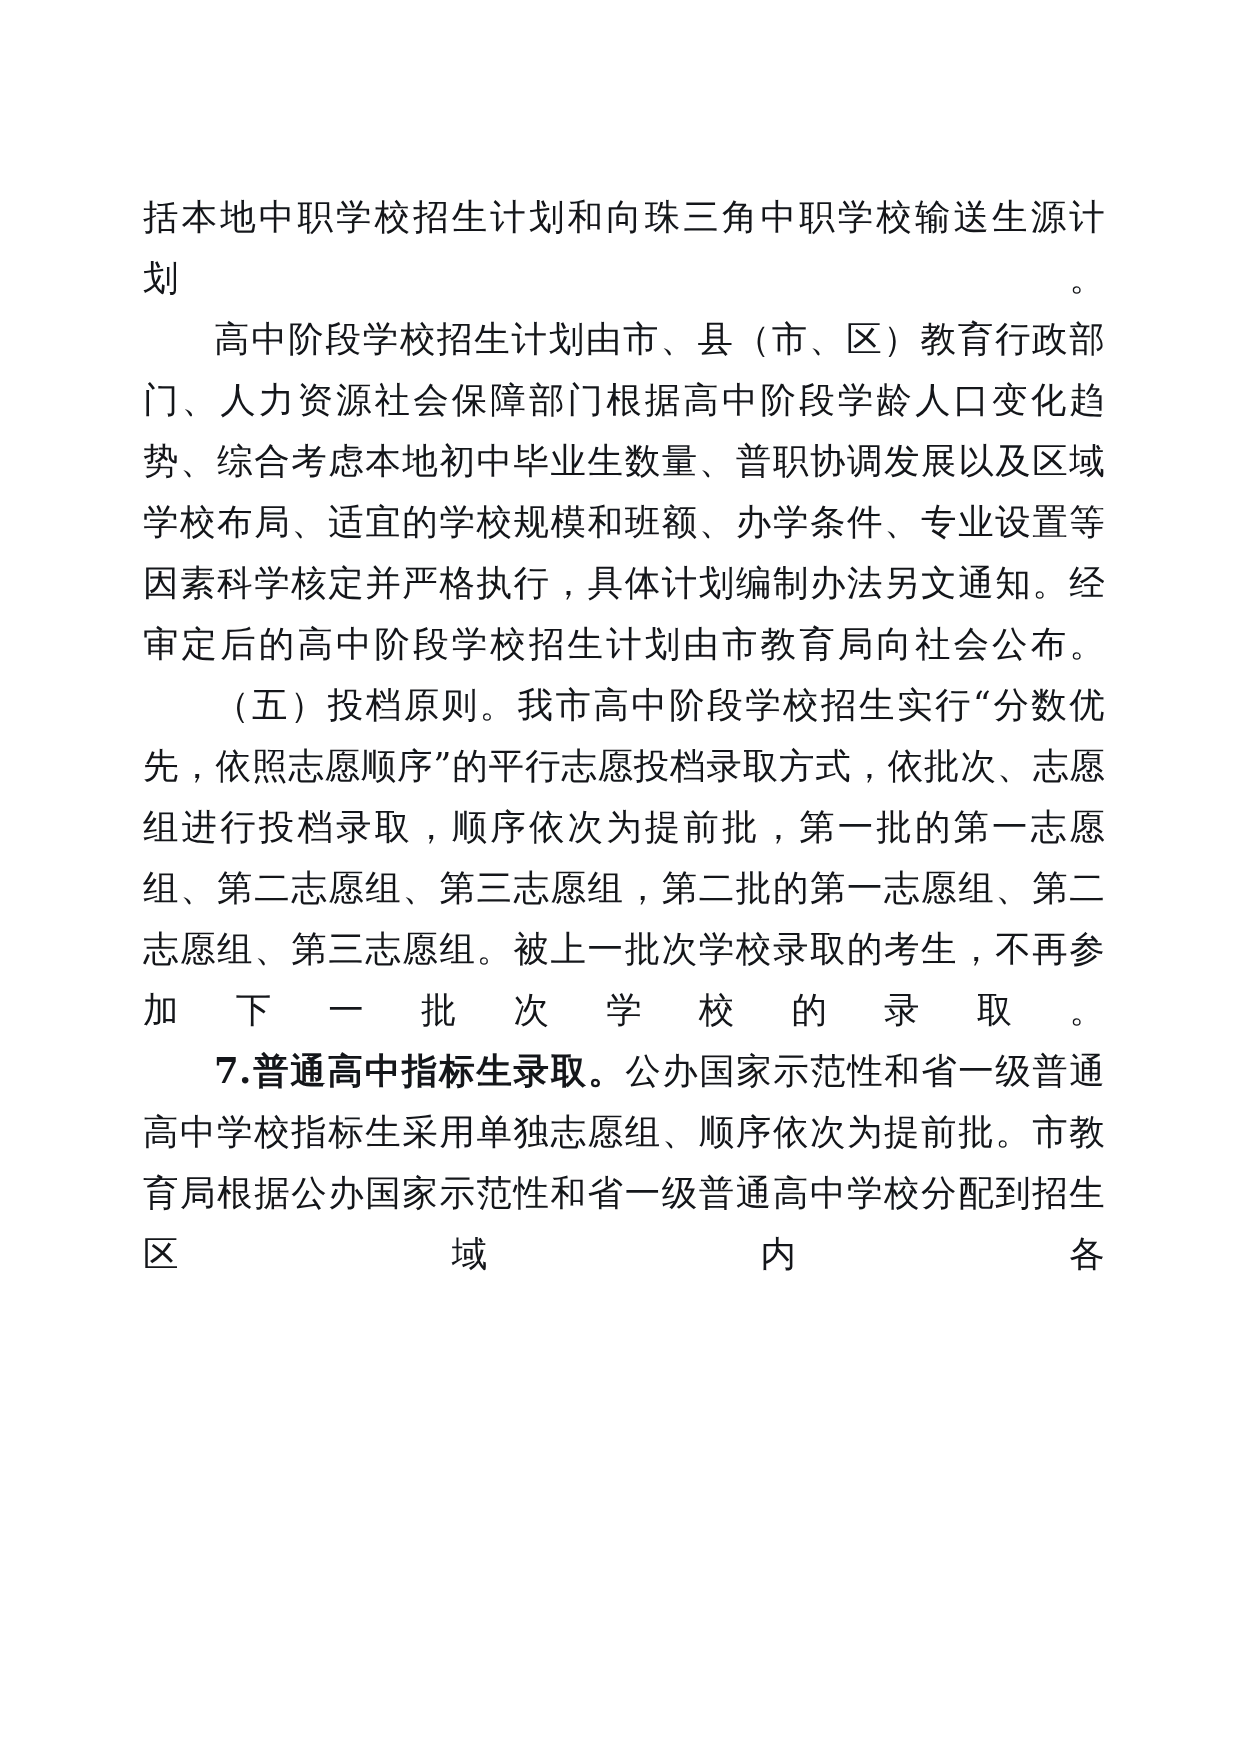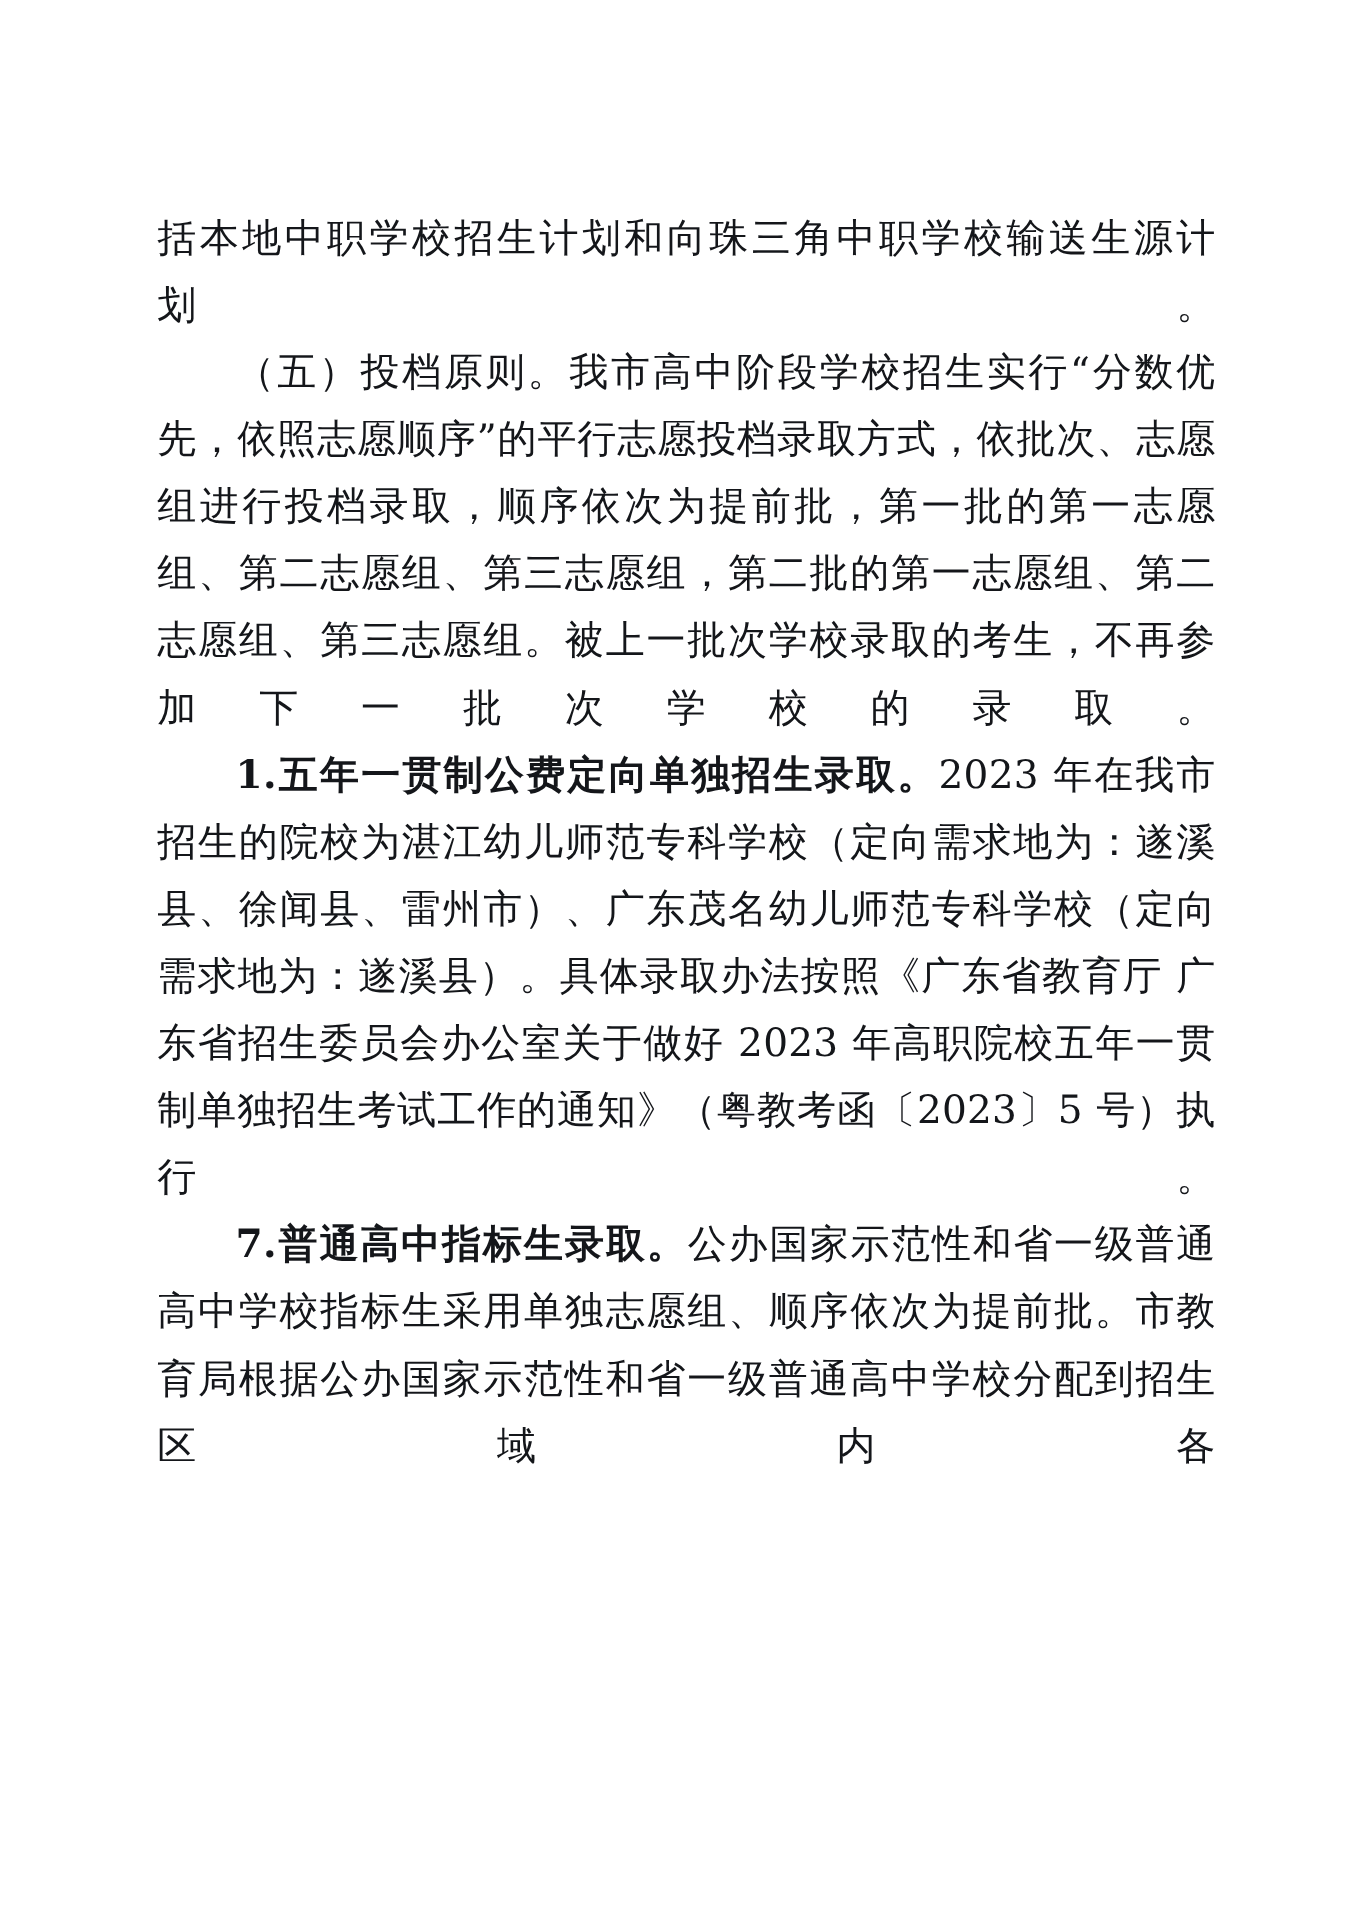--- a/index.html
+++ b/index.html
@@ -78,28 +78,28 @@
 <body>
 
 <div class="page">
 
   <div class="doc-body">
 
     <p class="para justify-all">
       <span>括本地中职学校招生计划和向珠三角中职学校输送生源计划。</span>
     </p>
 
+    <p class="para indent justify-all">
+      <span>高中阶段学校招生计划由市、县（市、区）教育行政部门、人力资源社会保障部门根据高中阶段学龄人口变化趋势、综合考虑本地初中毕业生数量、普职协调发展以及区域学校布局、适宜的学校规模和班额、办学条件、专业设置等因素科学核定并严格执行，具体计划编制办法另文通知。经审定后的高中阶段学校招生计划由市教育局向社会公布。</span>
+    </p>
 
     <p class="para indent justify-all">
       <span>（五）投档原则。我市高中阶段学校招生实行“分数优先，依照志愿顺序”的平行志愿投档录取方式，依批次、志愿组进行投档录取，顺序依次为提前批，第一批的第一志愿组、第二志愿组、第三志愿组，第二批的第一志愿组、第二志愿组、第三志愿组。被上一批次学校录取的考生，不再参加下一批次学校的录取。</span>
     </p>
 
-    <p class="para indent justify-all">
-      <span class="bold-lead">1.五年一贯制公费定向单独招生录取。</span><span>2023 年在我市招生的院校为湛江幼儿师范专科学校（定向需求地为：遂溪县、徐闻县、雷州市）、广东茂名幼儿师范专科学校（定向需求地为：遂溪县）。具体录取办法按照《广东省教育厅 广东省招生委员会办公室关于做好 2023 年高职院校五年一贯制单独招生考试工作的通知》（粤教考函〔2023〕5 号）执行。</span>
-    </p>
 
     <p class="para indent justify-all">
       <span class="bold-lead">7.普通高中指标生录取。</span><span>公办国家示范性和省一级普通高中学校指标生采用单独志愿组、顺序依次为提前批。市教育局根据公办国家示范性和省一级普通高中学校分配到招生区域内各</span>
     </p>
 
   </div>
 
   <div class="page-footer">
     <span class="footer-num">—10—</span>
   </div>

